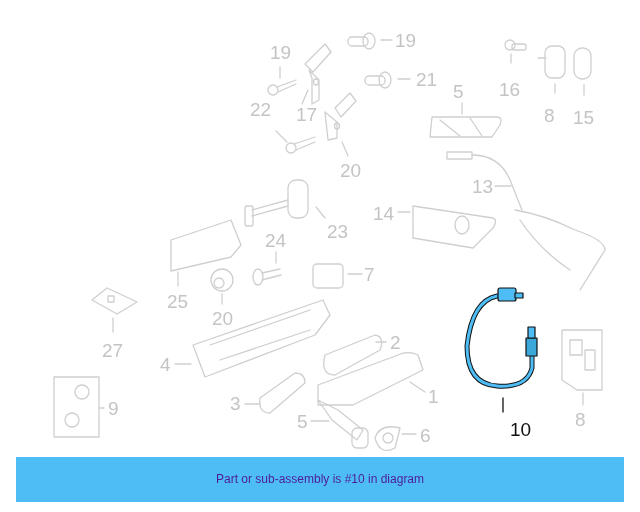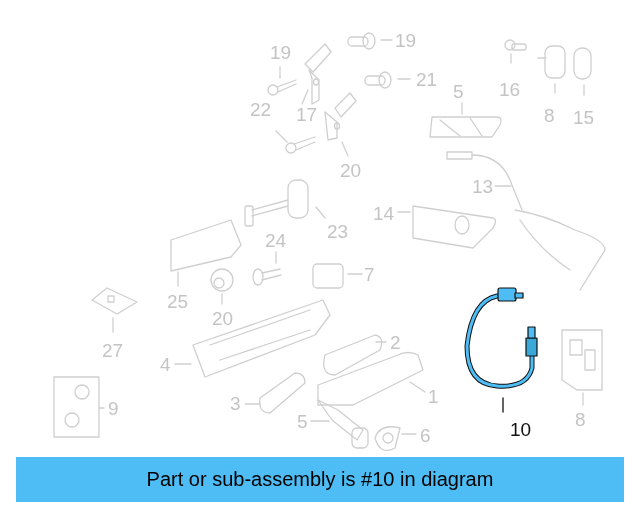--- a/index.html
+++ b/index.html
@@ -2,21 +2,21 @@
 <html><head>
 <meta charset="utf-8">
 <style>
   html, body { margin:0; padding:0; background:#ffffff; }
   body { width:640px; height:512px; position:relative; overflow:hidden; font-family:"Liberation Sans", sans-serif; }
   #diagram { position:absolute; left:0; top:0; width:640px; height:455px; }
   .callout { position:absolute; font-size:19px; color:#c4c4c4; font-family:"Liberation Sans", sans-serif; line-height:1; }
   .callout.active { color:#111111;margin-left:18px; }
   #banner { position:absolute; left:16px; top:457px; width:608px; height:45px; background:#4fbdf5;
             display:flex; flex-direction:column; align-items:center; justify-content:center; }
-  #banner span { font-size:20px; color:#000000; line-height:19px; font-family:"Liberation Sans", sans-serif; }
+  #banner span { font-size:12px; color:#4c1d95; line-height:19px; font-family:"Liberation Sans", sans-serif; }
 </style>
 </head>
 <body>
 
 <div id="diagram">
   <svg width="640" height="455" viewBox="0 0 640 455" fill="none" stroke="#cfcfcf" stroke-width="1.3" stroke-linejoin="round" stroke-linecap="round">
 
     <g>
         <ellipse cx="369" cy="41" rx="6" ry="8"></ellipse>
         <rect x="348" y="37" width="20" height="9" rx="4"></rect>

